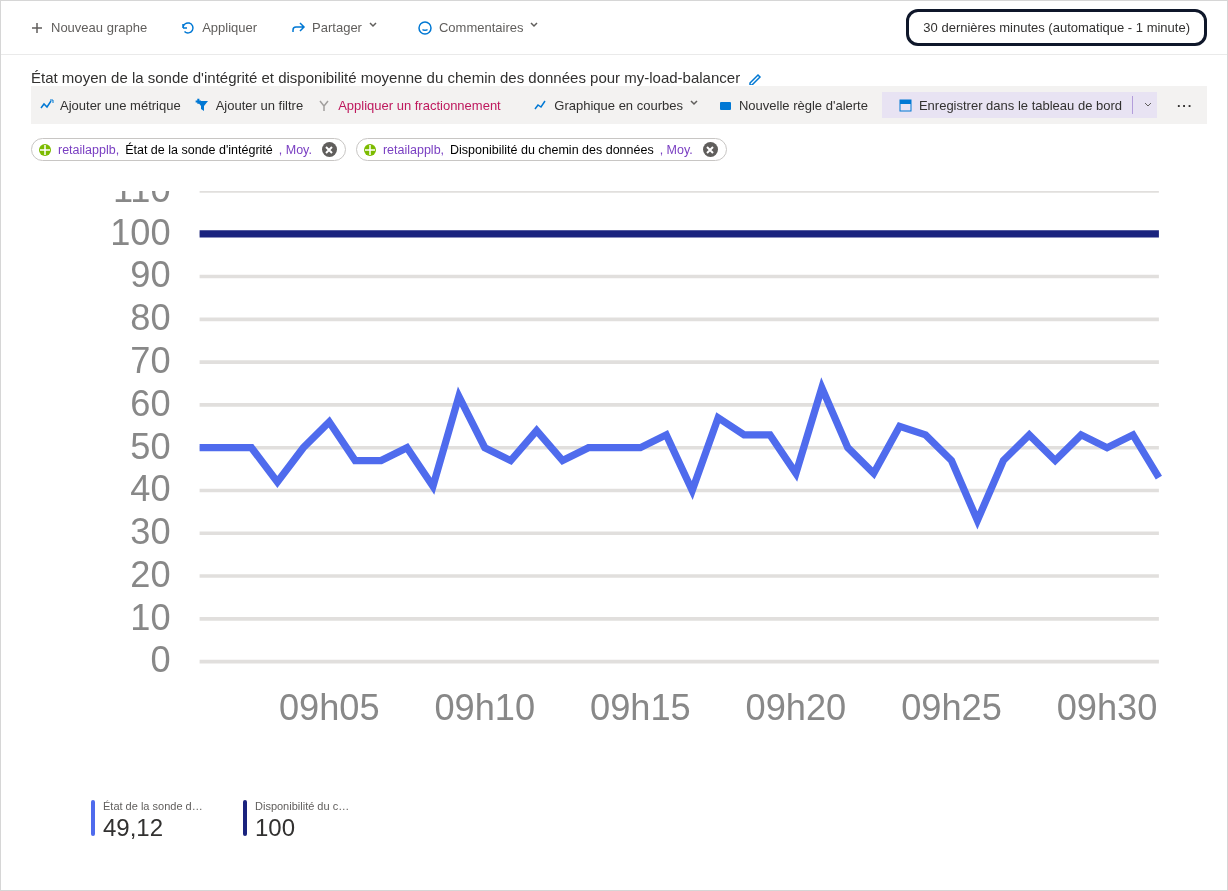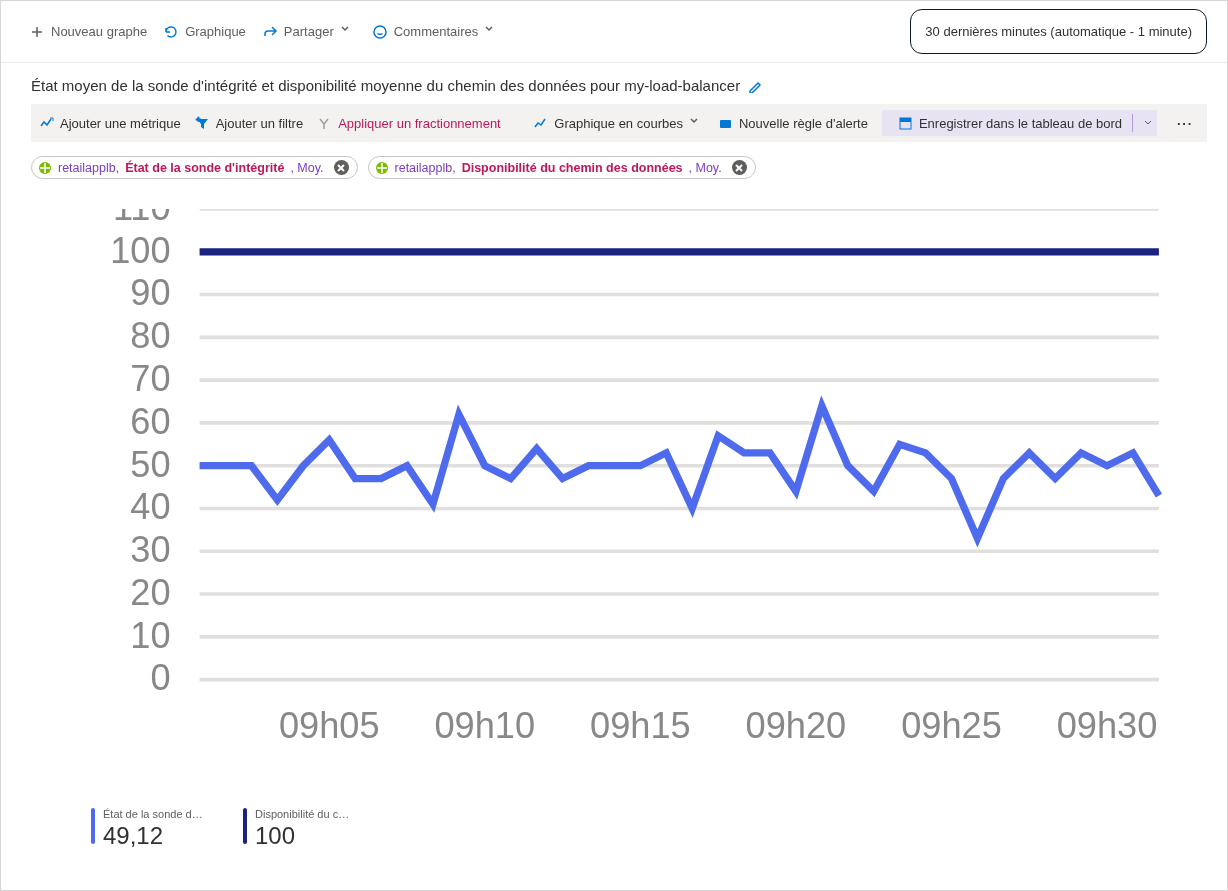--- a/index.html
+++ b/index.html
@@ -1,51 +1,51 @@
 <!DOCTYPE html>
 <html><head>
 <meta charset="utf-8">
 <style>
   *{box-sizing:border-box;margin:0;padding:0;font-family:"Segoe UI",-apple-system,sans-serif}
   body{background:#fff;color:#323130;font-size:13px}
   .wrapper{width:1228px;height:891px;border:1px solid #d6d6d6;margin:0 auto;display:flex;flex-direction:column}
-  .topbar{display:flex;align-items:center;padding:8px 20px 8px 28px;border-bottom:1px solid #eaeaea;gap:16px}
+  .topbar{display:flex;align-items:center;padding:8px 20px 8px 28px;border-bottom:1px solid #eaeaea;gap:33px}
   .tbtn{display:inline-flex;align-items:center;gap:6px;color:#605e5c;cursor:pointer}
   .tbtn svg{width:16px;height:16px;stroke:#605e5c;fill:none;stroke-width:1.5}
   .tbtn.share svg,.tbtn.comments svg{stroke:#0078d4}
   .tbtn.refresh svg{stroke:#0078d4}
   .chev{width:10px;height:10px}
   .spacer{flex:1}
-  .timerange{border:1px solid #0f172a;border-radius:12px;padding:14px 14px;font-size:13px;color:#323130}
+  .timerange{border:3px solid #0f172a;border-radius:12px;padding:8px 14px;font-size:13px;color:#323130}
   .content{padding:14px 20px 0 30px;flex:1;display:flex;flex-direction:column}
-  .title-row{display:flex;align-items:center;gap:8px;margin-bottom:10px}
+  .title-row{display:flex;align-items:center;gap:8px;}
   .title{font-size:15px;color:#323130}
   .edit-ico{width:14px;height:14px;stroke:#0078d4;fill:none;stroke-width:1.5}
   .ribbon{background:#f3f2f1;display:flex;align-items:center;padding:6px 8px;gap:14px;margin-bottom:14px}
   .rbtn{display:inline-flex;align-items:center;gap:6px;cursor:pointer;color:#323130}
   .rbtn.disabled{color:#be185d}
   .rbtn svg{width:15px;height:15px;stroke:#0078d4;fill:none;stroke-width:1.5}
   .rbtn.disabled svg{stroke:#a19f9d}
   .ribbon .spacer{flex:1}
   .savebtn{background:#e8e3f3;padding:4px 4px 4px 16px;display:inline-flex;align-items:center;gap:6px}
   .savebtn .vbar{width:1px;height:18px;background:#b39ddb;margin:0 4px}
   .more{padding:0 6px;font-weight:bold;letter-spacing:1px;cursor:pointer}
   .pills{display:flex;gap:10px;margin-bottom:0}
   .pill{border:1px solid #c8c6c4;border-radius:14px;padding:3px 8px 3px 6px;display:inline-flex;align-items:center;gap:6px;font-size:12.5px}
   .pill .res-ico{width:14px;height:14px}
   .pill .res{color:#7a3fc2}
-  .pill .metric{color:#be185d;font-weight:700}
+  .pill .metric{color:#000000;font-weight:400}
   .pill .agg{color:#7a3fc2}
   .pill .close{width:15px;height:15px;border-radius:50%;background:#605e5c;display:inline-flex;align-items:center;justify-content:center;margin-left:4px}
   .pill .close svg{width:8px;height:8px;stroke:#fff;stroke-width:2}
   .chart-area{flex:1;position:relative;margin-top:10px}
   .plot{position:absolute;left:60px;right:30px;top:20px;bottom:130px}
   .grid line{stroke:#e1dfdd;stroke-width:1}
   .axis-lbl{font-size:10px;fill:#888}
-  .legend{position:absolute;left:60px;bottom:40px;display:flex;gap:40px}
+  .legend{position:absolute;left:60px;bottom:48px;display:flex;gap:40px}
   .legend-item{display:flex;align-items:flex-start;gap:8px}
   .legend-bar{width:4px;height:36px;border-radius:2px}
   .legend-txt{display:flex;flex-direction:column}
   .legend-name{font-size:11px;color:#605e5c;max-width:100px;white-space:nowrap;overflow:hidden;text-overflow:ellipsis}
   .legend-val{font-size:24px;color:#323130;margin-top:2px}
 </style>
 </head>
 <body>
 
 <div class="wrapper">
@@ -53,21 +53,21 @@
     <span class="tbtn">
       <svg>
           <path d="M8 3v10M3 8h10"></path>
         </svg>
       <span>Nouveau graphe</span>
     </span>
     <span class="tbtn refresh">
       <svg>
           <path d="M3 8a5 5 0 1 1 1.5 3.5M3 8V4M3 8h4"></path>
         </svg>
-      <span>Graphique</span>
+      <span>Appliquer</span>
     </span>
     <span class="tbtn share">
       <svg>
           <path d="M10 3l4 4-4 4M14 7H6a3 3 0 0 0-3 3v2"></path>
         </svg>
       <span>Partager</span>
       <svg class="chev">
           <path d="M2 3l3 3 3-3" stroke="#605e5c" fill="none"></path>
         </svg>
     </span>

